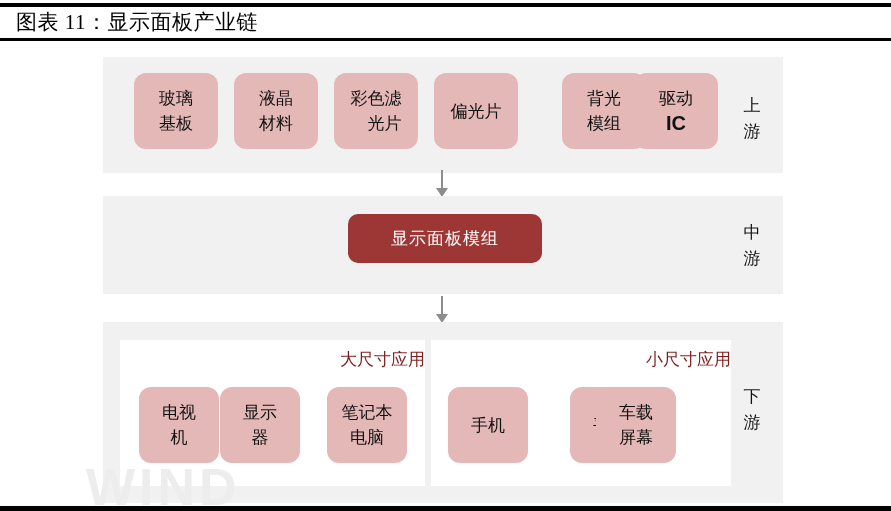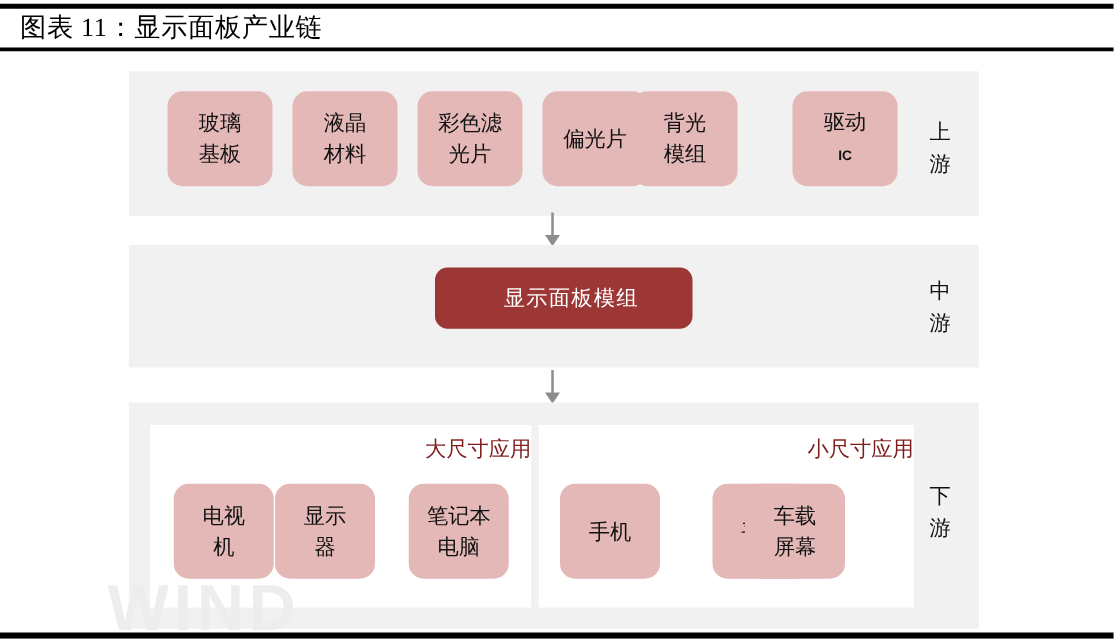--- a/index.html
+++ b/index.html
@@ -75,46 +75,45 @@
     font-size: 17px;
     line-height: 25px;
     font-family: "Liberation Serif", "DejaVu Serif", serif;
   }
   .node .txt { display: block; padding: 0 4px; }
 
   
   .up { top: 73px; height: 76px; width: 84px; }
   #node-glass      { left: 134px; }
   #node-lcdmat     { left: 234px; }
-  #node-colorfilm  { left: 334px; }
+  #node-colorfilm  { left: 334px; text-align: right; }
   #node-polarizer  { left: 434px; align-items: center; }
-  #node-backlight  { left: 506px; }
+  #node-backlight  { left: 562px; }
   #node-driveric   { left: 634px; }
 
   #node-driveric .txt .en {
     font-family: "Liberation Sans", "DejaVu Sans", sans-serif;
     font-weight: bold;
-    font-size: 11px;
+    font-size: 20px;
   }
 
   
   #node-module {
     position: absolute;
     left: 348px; top: 214px;
     width: 194px; height: 49px;
     background: #9c3736;
     border-radius: 10px;
     display: flex;
     align-items: center;
     justify-content: center;
     color: #ffffff;
     font-size: 17px;
     letter-spacing: 1px;
     font-family: "Liberation Serif", "DejaVu Serif", serif;
-    padding-left: 12px;
   }
 
   
   .arrow { position: absolute; width: 12px; }
   .arrow .shaft {
     position: absolute;
     left: 5px; top: 0;
     width: 2px;
     background: #8d8d8d;
   }

